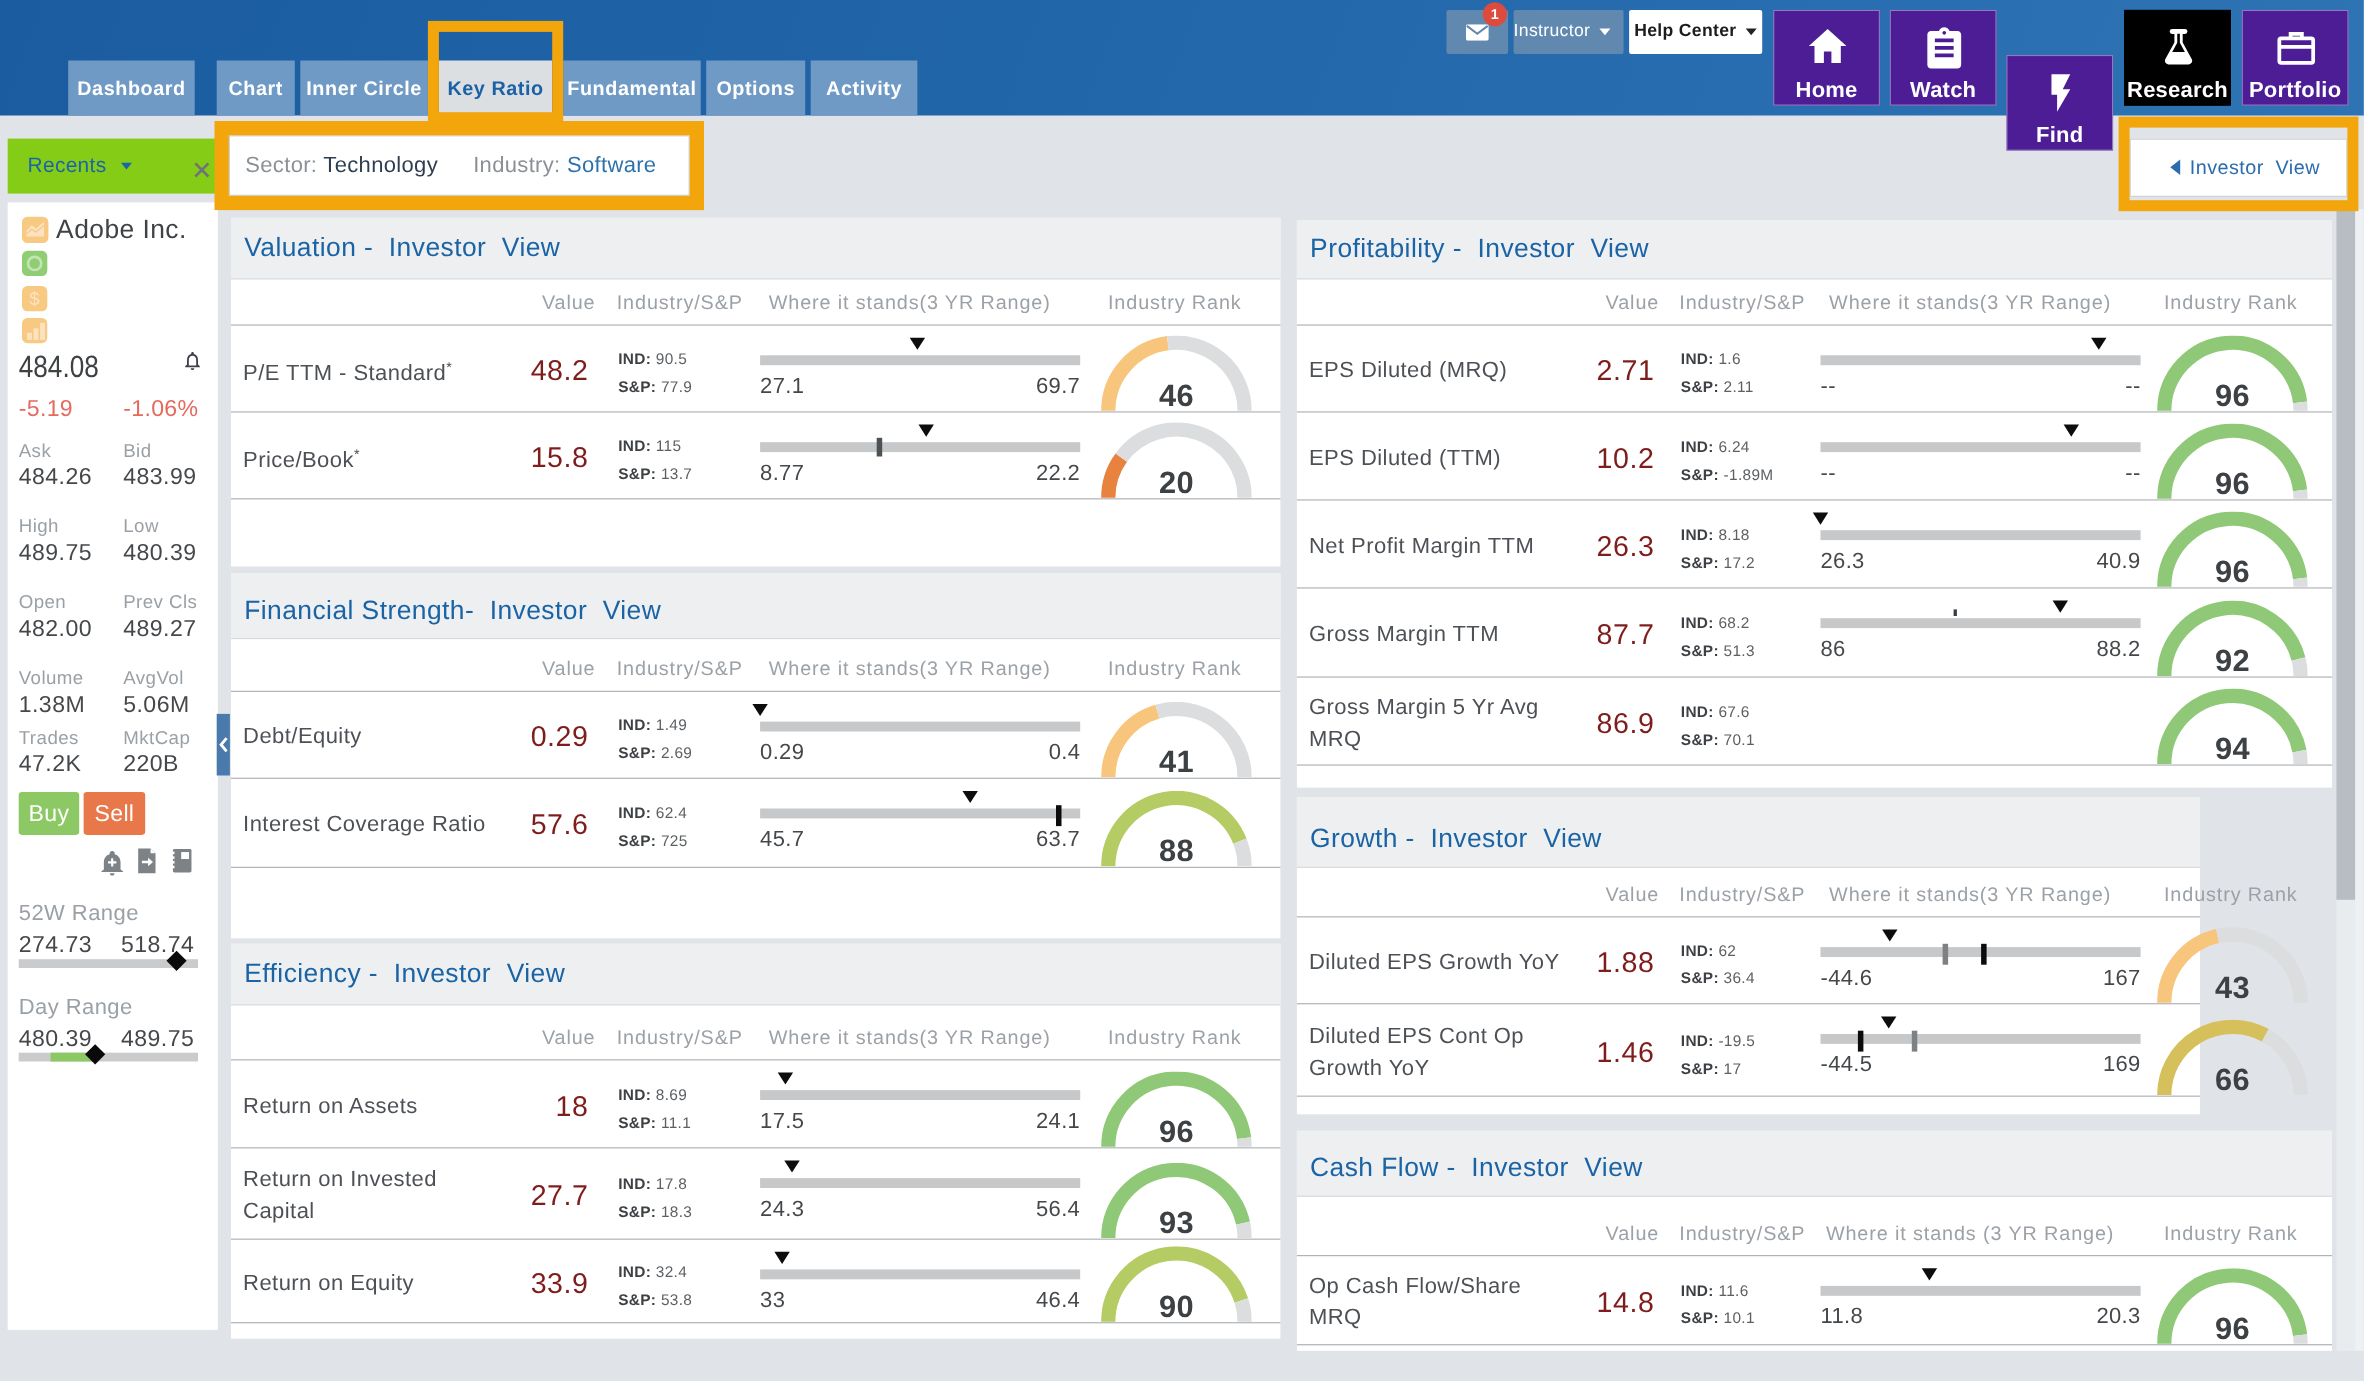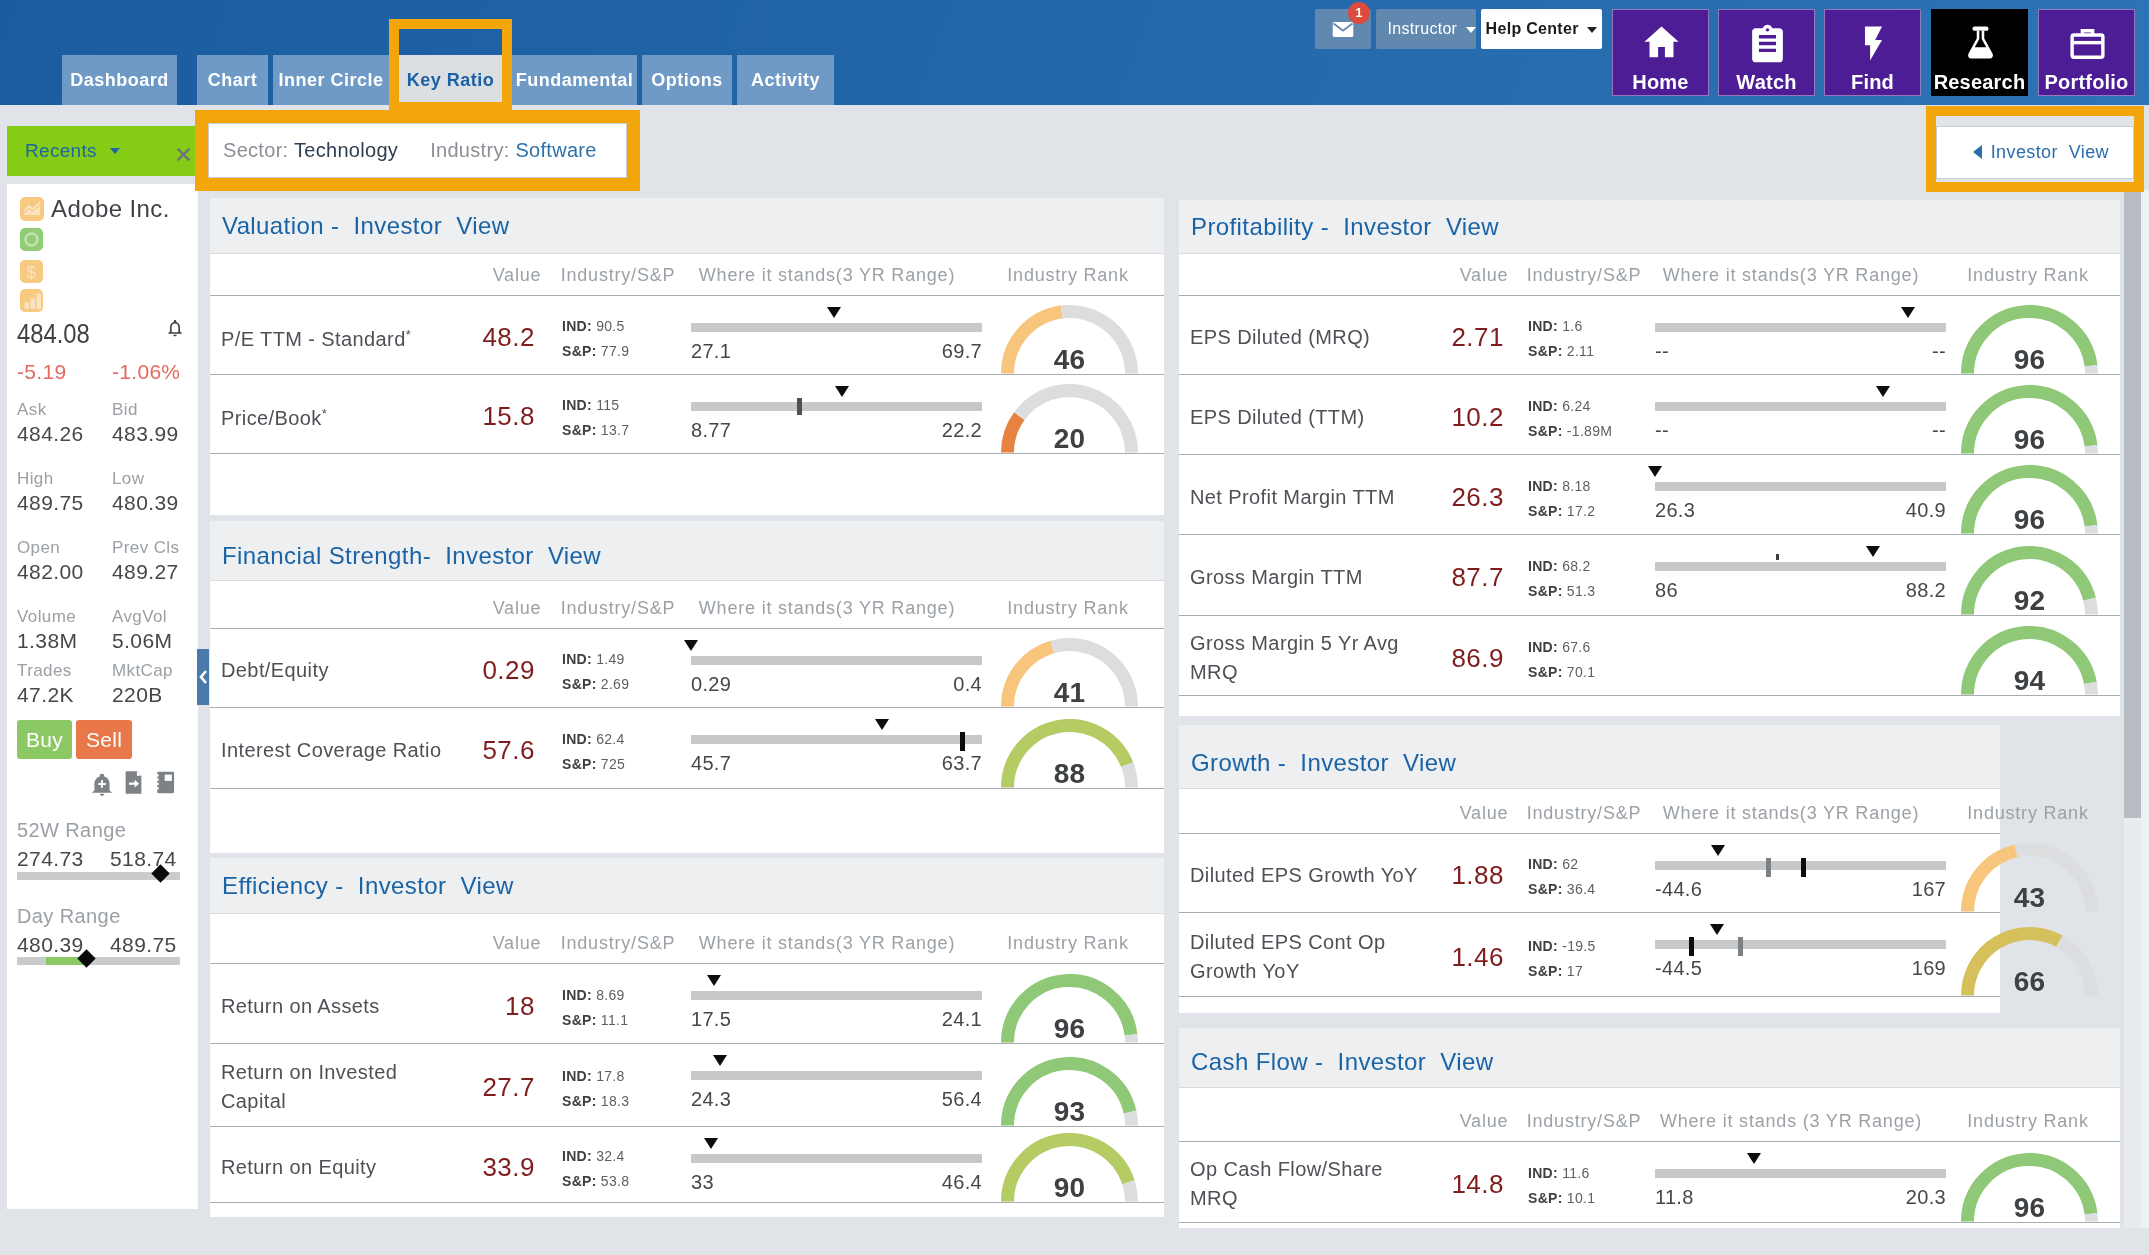--- a/index.html
+++ b/index.html
@@ -3,21 +3,21 @@
 <style>
 *{margin:0;padding:0;box-sizing:border-box}
 html,body{width:2149px;height:1255px;overflow:hidden}
 body{font-family:"Liberation Sans",sans-serif;background:#e0e3e7;position:relative;letter-spacing:.3px}
 .hdr{position:absolute;left:0;top:0;width:2149px;height:105px;background:linear-gradient(110deg,#1a5c9f 0%,#2166a9 45%,#2e73b4 100%)}
 .tabs{position:absolute;top:55px;left:0;width:100%;height:50px}
 .tab{position:absolute;top:0;height:50px;background:#6f9ac6;color:#fff;font-size:18px;font-weight:bold;letter-spacing:.5px;text-align:center;line-height:50px}
 .tab.sel{background:#dbdfe2;color:#1b61a6}
 .mail{position:absolute;left:1315px;top:9px;width:56px;height:40px;background:#6189b0;border-radius:2px;display:flex;align-items:center;justify-content:center}
 .badge{position:absolute;left:1348px;top:2px;width:22px;height:22px;border-radius:50%;background:#dc4b3e;color:#fff;font-size:13px;font-weight:bold;text-align:center;line-height:22px}
-.instr{position:absolute;left:1376px;top:9px;width:100px;height:40px;background:#6189b0;border-radius:2px;color:#fff;font-size:16px;text-align:right;line-height:40px;white-space:nowrap}
+.instr{position:absolute;left:1376px;top:9px;width:100px;height:40px;background:#6189b0;border-radius:2px;color:#fff;font-size:16px;text-align:left;line-height:40px;white-space:nowrap}
 .helpb{position:absolute;left:1481px;top:9px;width:121px;height:40px;background:#fff;border-radius:2px;color:#1c1c1c;font-size:16px;font-weight:bold;text-align:center;line-height:40px;white-space:nowrap}
 .car{display:inline-block;width:0;height:0;border-left:5px solid transparent;border-right:5px solid transparent;margin-left:4px;vertical-align:middle}
 .car.w{border-top:6px solid #fff}
 .car.d{border-top:6px solid #222}
 .car.b{border-top:6px solid #1b65a9;margin-left:7px}
 .bb{position:absolute;top:9px;width:97px;height:87px;background:#4c1d95;border:1px solid rgba(255,255,255,.4)}
 .bi{position:absolute;left:28px;top:13px;width:41px;height:41px}
 .bl{position:absolute;left:0;width:100%;top:61px;text-align:center;color:#fff;font-size:20px;font-weight:bold;letter-spacing:.2px}
 .recents{position:absolute;left:7px;top:126px;width:191px;height:50px;background:#84cc16}
 .rec{position:absolute;left:18px;top:0;line-height:50px;color:#1b65a9;font-size:19px}
@@ -86,21 +86,21 @@
       <path fill="#fff" d="M10 20v-6h4v6h5v-9h3L12 2 2 11h3v9z"></path>
     </svg>
     <div class="bl">Home</div>
   </div>
 <div class="bb" style="left:1718px;">
     <svg viewBox="0 0 24 24" class="bi">
       <path fill="#fff" d="M19 3h-4.18C14.4 1.84 13.3 1 12 1c-1.3 0-2.4.84-2.82 2H5c-1.1 0-2 .9-2 2v16c0 1.1.9 2 2 2h14c1.1 0 2-.9 2-2V5c0-1.1-.9-2-2-2zm-7 0c.55 0 1 .45 1 1s-.45 1-1 1-1-.45-1-1 .45-1 1-1zm5 14H7v-2h10v2zm0-4H7v-2h10v2zm0-4H7V7h10v2z"></path>
     </svg>
     <div class="bl">Watch</div>
   </div>
-<div class="bb" style="left:1824px;">
+<div class="bb" style="left:1824px;margin-top:41px;">
     <svg viewBox="0 0 24 24" class="bi">
       <path fill="#fff" d="M7 2v11h3v9l7-12h-4l4-8z"></path>
     </svg>
     <div class="bl">Find</div>
   </div>
 <div class="bb" style="left:1931px;background:#000;border-color:#000;">
     <svg viewBox="0 0 24 24" class="bi">
       <rect x="7.3" y="2" width="9.4" height="2.6" rx="1.3" fill="#fff"></rect>
       <path fill="#fff" d="M9.8 4.5 H14.2 V9.1 L19.0 17.9 A1.9 1.9 0 0 1 17.35 20.8 H6.65 A1.9 1.9 0 0 1 5.0 17.9 L9.8 9.1 Z"></path>
       <path fill="#000" d="M11.3 4.5 H12.7 V9.3 L15.37 14.2 H8.63 L11.3 9.3 Z"></path>

